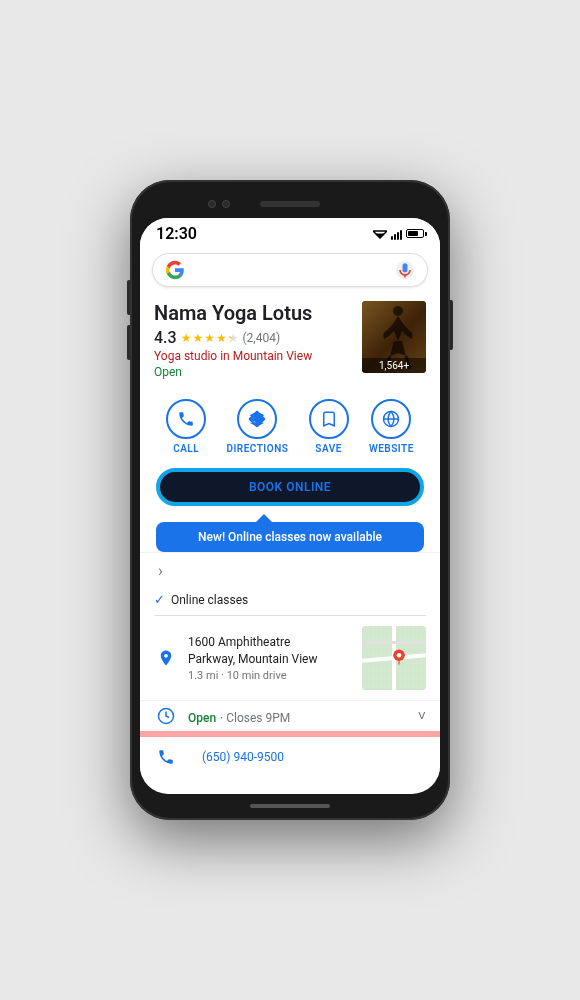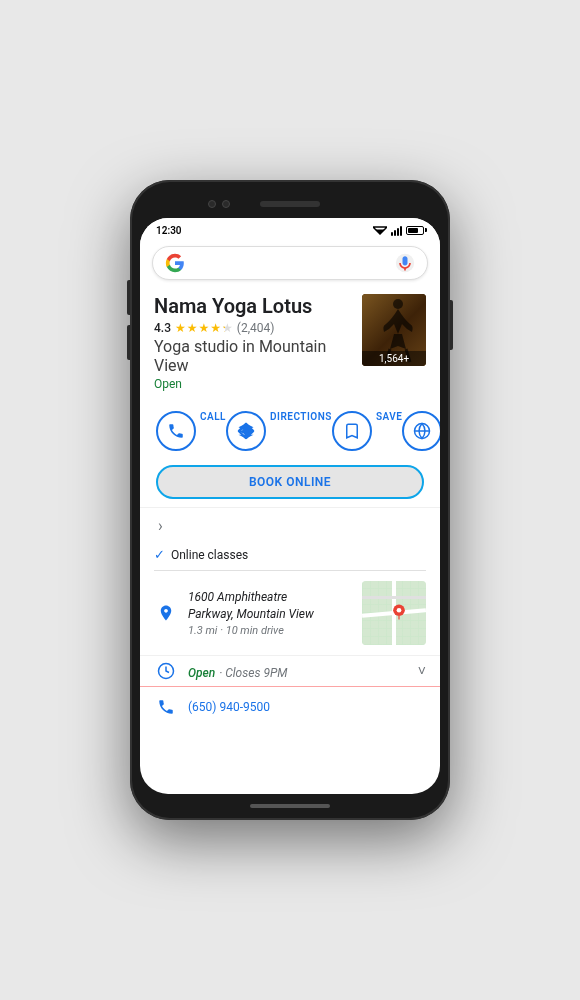--- a/index.html
+++ b/index.html
@@ -120,21 +120,21 @@
     
     .status-bar {
       display: flex;
       justify-content: space-between;
       align-items: center;
       padding: 6px 16px 4px;
       background: #fff;
     }
 
     .status-time {
-      font-size: 10px;
+      font-size: 16px;
       font-weight: 600;
       color: #000;
     }
 
     .status-icons {
       display: flex;
       align-items: center;
       gap: 4px;
     }
 
@@ -235,43 +235,43 @@
     }
 
     .rating-row {
       display: flex;
       align-items: center;
       gap: 4px;
       margin-top: 3px;
     }
 
     .rating-number {
-      font-size: 12px;
+      font-size: 16px;
       color: #202124;
       font-weight: 500;
     }
 
     .stars {
       display: flex;
       gap: 1px;
     }
 
     .star {
       color: #fbbc04;
       font-size: 12px;
     }
 
     .review-count {
       font-size: 12px;
       color: #70757a;
     }
 
     .business-type {
-      font-size: 16px;
-      color: #404040;
+      font-size: 12px;
+      color: #b91c1c;
       margin-top: 2px;
     }
 
     .open-status {
       font-size: 12px;
       color: #188038;
       margin-top: 2px;
     }
 
     .business-photo {
@@ -332,21 +332,22 @@
     
     .action-buttons {
       display: flex;
       justify-content: space-around;
       padding: 12px 16px 8px;
       background: #fff;
     }
 
     .action-btn {
       display: flex;
-      flex-direction: row;
+      flex-direction: column;
+      align-items: center;
       gap: 4px;
       cursor: pointer;
     }
 
     .action-circle {
       width: 40px;
       height: 40px;
       border-radius: 50%;
       border: 2px solid #1a73e8;
       display: flex;
@@ -363,29 +364,29 @@
     }
 
     
     .book-online-wrapper {
       padding: 6px 16px 8px;
       background: #fff;
     }
 
     .book-online-btn {
       width: 100%;
-      border: 2px solid #0ea5e9;
+      border: 4px solid #0ea5e9;
       border-radius: 24px;
       padding: 8px;
       color: #1a73e8;
       font-size: 12px;
       font-weight: 600;
       text-align: center;
       letter-spacing: 0.5px;
-      background: #e5e5e5;
+      background: #0f172a;
       cursor: pointer;
     }
 
     
     .tooltip-wrapper {
       padding: 0 16px;
       background: #fff;
       position: relative;
     }
 
@@ -473,21 +474,20 @@
       flex-shrink: 0;
       display: flex;
       align-items: center;
       justify-content: center;
       color: #1a73e8;
       font-size: 16px;
     }
 
     .info-content {
       flex: 1;
-      font-style: italic;
     }
 
     .info-address {
       font-size: 12px;
       color: #202124;
       line-height: 1.4;
     }
 
     .info-subtext {
       font-size: 11px;
@@ -547,22 +547,22 @@
       color: #70757a;
       font-size: 14px;
     }
 
     
     .phone-row {
       display: flex;
       padding: 8px 14px;
       background: #fff;
       align-items: center;
-      gap: 10px;
-      border-top: 1px solid #fca5a5;
+      gap: 24px;
+      border-top: 6px solid #fca5a5;
     }
 
     .phone-number {
       font-size: 12px;
       color: #1a73e8;
     }
   </style>
 </head>
 <body>
 
@@ -704,20 +704,24 @@
           </svg>
         </div>
         <span class="action-label">WEBSITE</span>
       </div>
     </div>
 
     <div class="book-online-wrapper">
       <div class="book-online-btn">BOOK ONLINE</div>
     </div>
 
+    <div class="tooltip-wrapper">
+      <div class="tooltip-arrow"></div>
+      <div class="tooltip-box">New! Online classes now available</div>
+    </div>
 
     <div class="description-row">
       <span class="chevron-right">›</span>
     </div>
 
     <div class="online-classes-row">
       <span class="checkmark">✓</span>
       <span class="online-classes-text">Online classes</span>
     </div>
 

